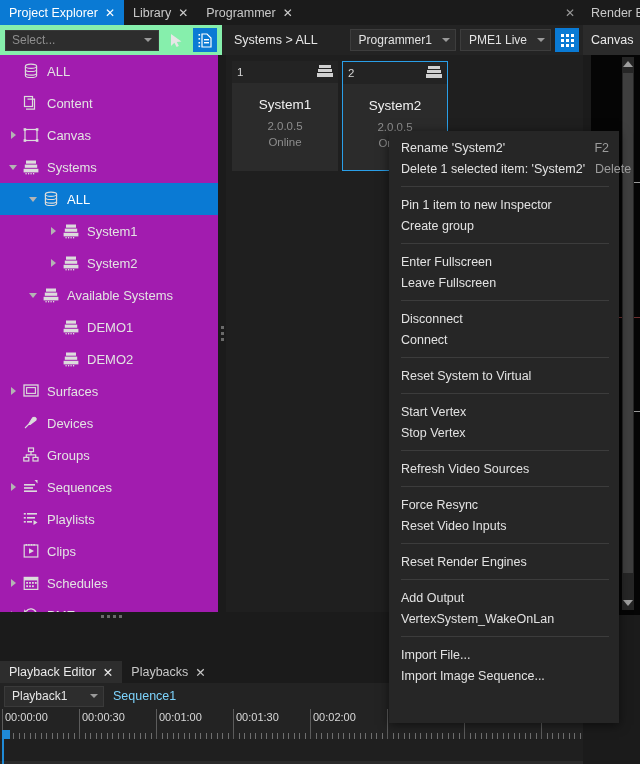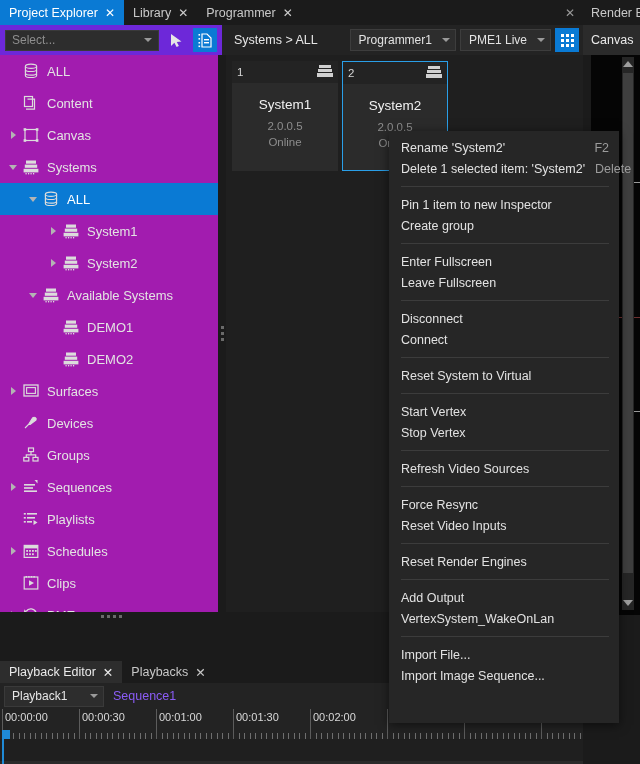--- a/index.html
+++ b/index.html
@@ -28,21 +28,21 @@
   .tab.active .x { color:#ffffff; }
   .tabbar-spacer { flex:1; }
   .tabbar-close {
     width:26px; display:flex; align-items:center; justify-content:center;
     color:#9a9a9a; font-size:12px;
   }
 
   
   .toolbar {
     position:absolute; left:0; top:25px; width:222px; height:30px;
-    background:#6d28d9; display:flex; align-items:center; padding:0 5px; gap:5px;
+    background:#86efac; display:flex; align-items:center; padding:0 5px; gap:5px;
   }
   .select {
     flex:1; height:21px; background:#2d2d2d; border:1px solid #3a3a3a;
     display:flex; align-items:center; padding:0 6px; color:#8e8e8e; font-size:12px;
     position:relative;
   }
   .select .caret {
     position:absolute; right:6px; top:50%; transform:translateY(-50%);
     width:0;height:0;border-left:4px solid transparent;border-right:4px solid transparent;
     border-top:4px solid #9a9a9a;
@@ -125,21 +125,21 @@
   .card .cstat { font-size:11.5px; color:#8d8d8d; margin-top:-4px; }
 
   
   .bottom { position:absolute; left:0; top:620px; width:583px; height:144px; background:#1f1f1f;margin-top:41px; }
   .btabs { height:22px; background:#1b1b1b; display:flex; align-items:stretch; }
   .btab { display:flex;align-items:center;gap:7px;padding:0 9px;font-size:12.5px;color:#c7c7c7; }
   .btab.active { background:#2d2d2d; color:#eaeaea; }
   .btools { height:26px; background:#232323; display:flex;align-items:center;padding:2px 4px; gap:4px; }
   .pbsel { width:100px;height:21px;background:#2d2d2d;border:1px solid #3a3a3a;display:flex;align-items:center;justify-content:space-between;padding:0 5px 0 7px;color:#e6e6e6;font-size:12px;}
   .pbsel .caret{width:0;height:0;border-left:4px solid transparent;border-right:4px solid transparent;border-top:4px solid #9a9a9a;}
-  .seqname { color:#8b5cf6; font-size:12.5px; padding-left:5px; flex:1; }
+  .seqname { color:#7dd3fc; font-size:12.5px; padding-left:5px; flex:1; }
   .playbtn { width:22px;height:20px;border:1px solid #4a4a4a;background:#2d2d2d;display:flex;align-items:center;justify-content:center; }
   .playbtn i { width:0;height:0;border-top:5px solid transparent;border-bottom:5px solid transparent;border-left:8px solid #e0e0e0; }
 
   .ruler { position:relative; height:30px; background:#232323; overflow:hidden; }
   .rl { position:absolute; top:0; height:30px; border-left:1px solid #5c5c5c;text-decoration:underline; }
   .rl span { position:absolute; left:2px; top:2px; font-size:11px; color:#d9d9d9; white-space:nowrap; }
   .ticks { position:absolute; left:0; right:0; bottom:0; height:9px; }
   .ticks s { position:absolute; bottom:0; width:1px; height:6px; background:#6e6e6e; display:block; }
   .ticks s.maj { height:9px; background:#9a9a9a; }
   .trackarea { position:relative; height:66px; background:#1f1f1f; }
@@ -462,52 +462,52 @@
               <rect x="4" y="6" width="8" height="1.6" fill="#dcdcdc"></rect>
               <rect x="0.8" y="10" width="2" height="1.6" fill="#dcdcdc"></rect>
               <rect x="4" y="10" width="5" height="1.6" fill="#dcdcdc"></rect>
               <path d="M10.5 9 L14.5 11.5 L10.5 14 Z" fill="#dcdcdc"></path>
             </svg>
           </span>
           <span>Playlists</span>
         </div>
         <div class="row">
           <span style="display:inline-block;width:6px"></span>
+          <span class="arrow"></span>
+          <span class="ic">
+            <svg width="16" height="16" viewBox="0 0 16 16">
+              <rect x="1.2" y="2" width="13.6" height="12" fill="none" stroke="#dcdcdc" stroke-width="1.2"></rect>
+              <rect x="2.6" y="1" width="1.4" height="1.6" fill="#dcdcdc"></rect>
+              <rect x="5.2" y="1" width="1.4" height="1.6" fill="#dcdcdc"></rect>
+              <rect x="7.8" y="1" width="1.4" height="1.6" fill="#dcdcdc"></rect>
+              <rect x="10.4" y="1" width="1.4" height="1.6" fill="#dcdcdc"></rect>
+              <path d="M6 5.2 L11 8 L6 10.8 Z" fill="#dcdcdc"></path>
+            </svg>
+          </span>
+          <span>Clips</span>
+        </div>
+        <div class="row">
+          <span style="display:inline-block;width:6px"></span>
           <span class="arrow">
             <i></i>
           </span>
           <span class="ic">
             <svg width="16" height="16" viewBox="0 0 16 16">
               <rect x="1.2" y="2.4" width="13.6" height="12" fill="none" stroke="#dcdcdc" stroke-width="1.2"></rect>
               <rect x="1.2" y="2.4" width="13.6" height="3" fill="#dcdcdc"></rect>
               <rect x="3.2" y="7" width="1.8" height="1.8" fill="#dcdcdc"></rect>
               <rect x="6.1" y="7" width="1.8" height="1.8" fill="#dcdcdc"></rect>
               <rect x="9" y="7" width="1.8" height="1.8" fill="#dcdcdc"></rect>
               <rect x="11.9" y="7" width="1.8" height="1.8" fill="#dcdcdc"></rect>
               <rect x="3.2" y="10.3" width="1.8" height="1.8" fill="#dcdcdc"></rect>
               <rect x="6.1" y="10.3" width="1.8" height="1.8" fill="#dcdcdc"></rect>
               <rect x="9" y="10.3" width="1.8" height="1.8" fill="#dcdcdc"></rect>
             </svg>
           </span>
           <span>Schedules</span>
-        </div>
-        <div class="row">
-          <span style="display:inline-block;width:6px"></span>
-          <span class="arrow"></span>
-          <span class="ic">
-            <svg width="16" height="16" viewBox="0 0 16 16">
-              <rect x="1.2" y="2" width="13.6" height="12" fill="none" stroke="#dcdcdc" stroke-width="1.2"></rect>
-              <rect x="2.6" y="1" width="1.4" height="1.6" fill="#dcdcdc"></rect>
-              <rect x="5.2" y="1" width="1.4" height="1.6" fill="#dcdcdc"></rect>
-              <rect x="7.8" y="1" width="1.4" height="1.6" fill="#dcdcdc"></rect>
-              <rect x="10.4" y="1" width="1.4" height="1.6" fill="#dcdcdc"></rect>
-              <path d="M6 5.2 L11 8 L6 10.8 Z" fill="#dcdcdc"></path>
-            </svg>
-          </span>
-          <span>Clips</span>
         </div>
         <div class="row">
           <span style="display:inline-block;width:6px"></span>
           <span class="arrow">
             <i></i>
           </span>
           <span class="ic">
             <svg width="16" height="16" viewBox="0 0 16 16">
               <path d="M13 5.5 A5.5 5.5 0 0 0 3.2 4.4" fill="none" stroke="#dcdcdc" stroke-width="1.4"></path>
               <path d="M3 10.5 A5.5 5.5 0 0 0 12.8 11.6" fill="none" stroke="#dcdcdc" stroke-width="1.4"></path>

